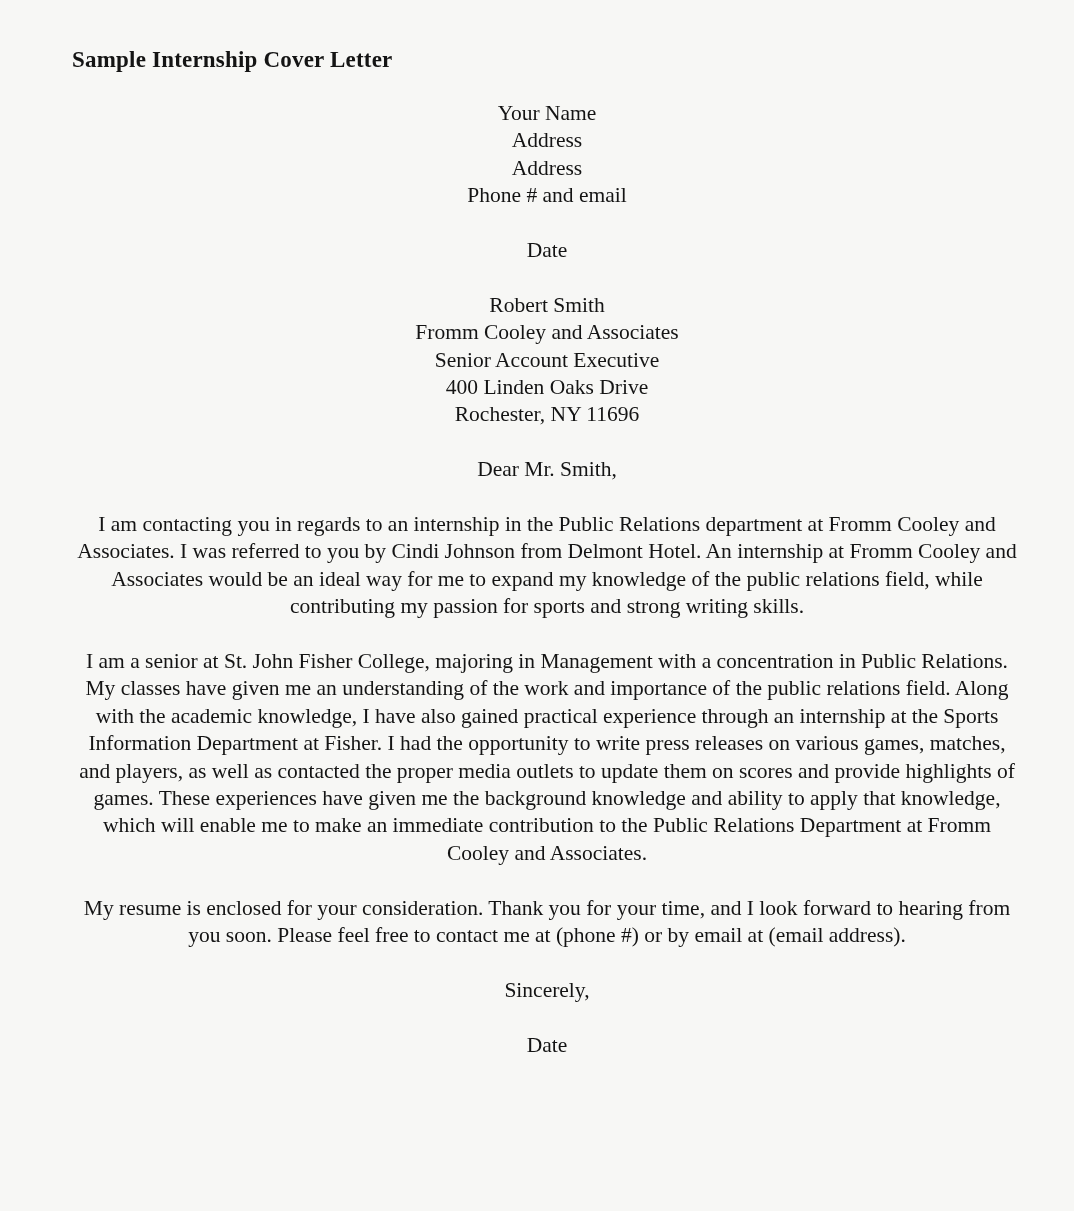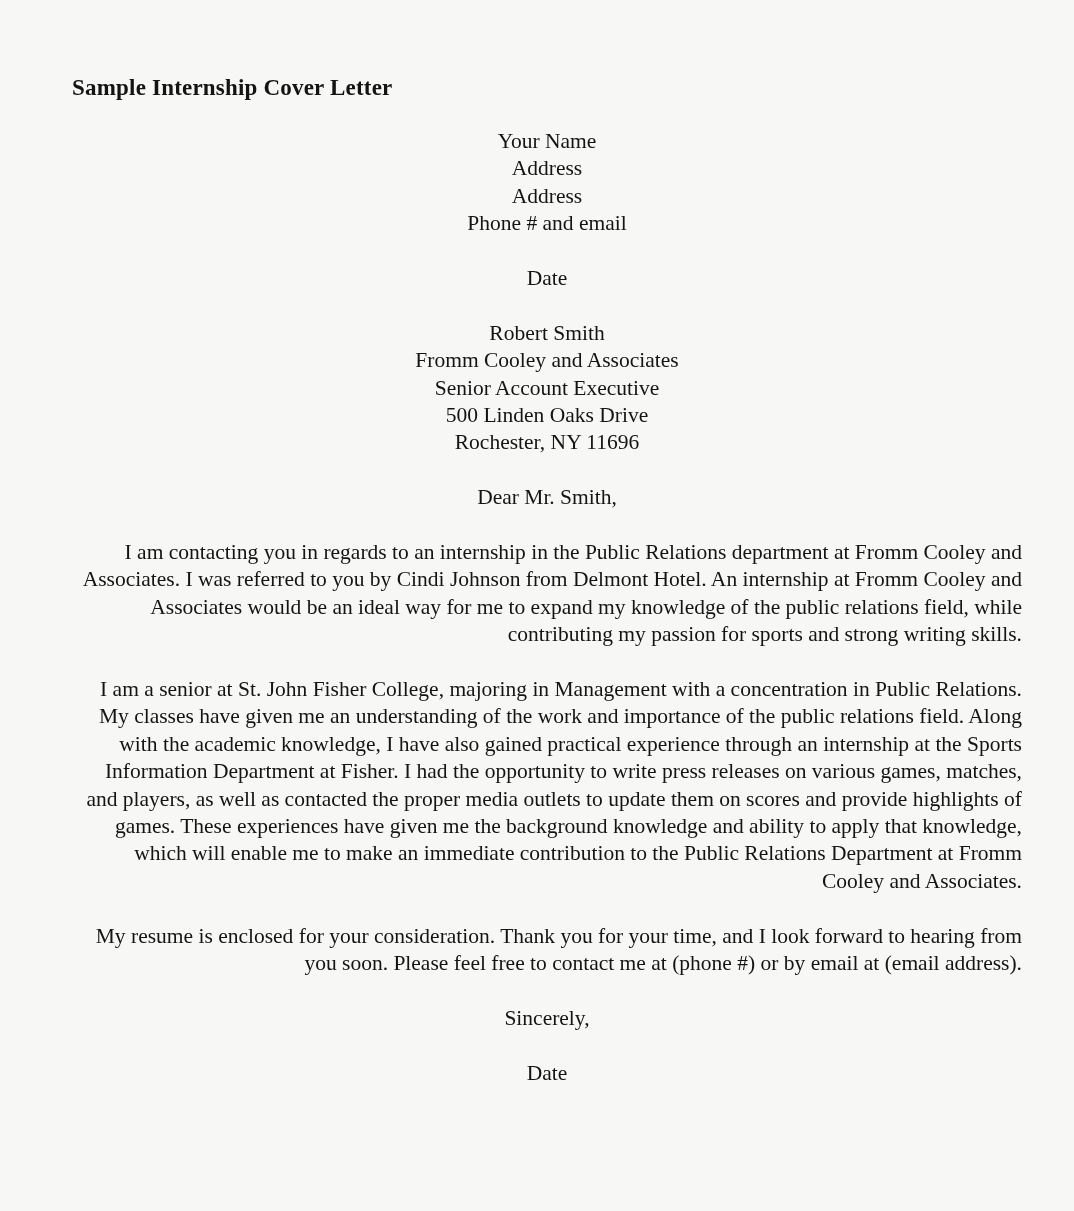--- a/index.html
+++ b/index.html
@@ -11,21 +11,21 @@
     height: 1211px;
     background: #f7f7f5;
     font-family: "Liberation Serif", "DejaVu Serif", serif;
     color: #141414;
     overflow: hidden;
   }
   .page {
     box-sizing: border-box;
     width: 1074px;
     height: 1211px;
-    padding: 74px 52px 0 72px;
+    padding: 46px 52px 0 72px;
     border-radius: 24px;
   }
   .doc-title {
     font-size: 23px;
     font-weight: bold;
     letter-spacing: 0.2px;
     margin: 0 0 27px 0;
     line-height: 27px;
   }
   .line {
@@ -35,21 +35,21 @@
     text-align: center;
   }
   .block {
     margin: 0 0 27.4px 0;
   }
   .para {
     font-size: 21.5px;
     line-height: 27.4px;
     margin: 0 0 27.4px 0;
     max-width: 952px;
-    text-align: right;
+    text-align: center;
   }
 </style>
 </head>
 <body style="background: rgb(247, 247, 245); color: rgb(20, 20, 20);">
 
 <div class="page">
 
   <h1 class="doc-title">Sample Internship Cover Letter</h1>
 
   <div class="block">
@@ -60,21 +60,21 @@
   </div>
 
   <div class="block">
     <p class="line">Date</p>
   </div>
 
   <div class="block">
     <p class="line">Robert Smith</p>
     <p class="line">Fromm Cooley and Associates</p>
     <p class="line">Senior Account Executive</p>
-    <p class="line">500 Linden Oaks Drive</p>
+    <p class="line">400 Linden Oaks Drive</p>
     <p class="line">Rochester, NY 11696</p>
   </div>
 
   <div class="block">
     <p class="line">Dear Mr. Smith,</p>
   </div>
 
   <p class="para">I am contacting you in regards to an internship in the Public Relations department at Fromm Cooley and Associates. I was referred to you by Cindi Johnson from Delmont Hotel. An internship at Fromm Cooley and Associates would be an ideal way for me to expand my knowledge of the public relations field, while contributing my passion for sports and strong writing skills.</p>
 
   <p class="para">I am a senior at St. John Fisher College, majoring in Management with a concentration in Public Relations. My classes have given me an understanding of the work and importance of the public relations field. Along with the academic knowledge, I have also gained practical experience through an internship at the Sports Information Department at Fisher. I had the opportunity to write press releases on various games, matches, and players, as well as contacted the proper media outlets to update them on scores and provide highlights of games. These experiences have given me the background knowledge and ability to apply that knowledge, which will enable me to make an immediate contribution to the Public Relations Department at Fromm Cooley and Associates.</p>

